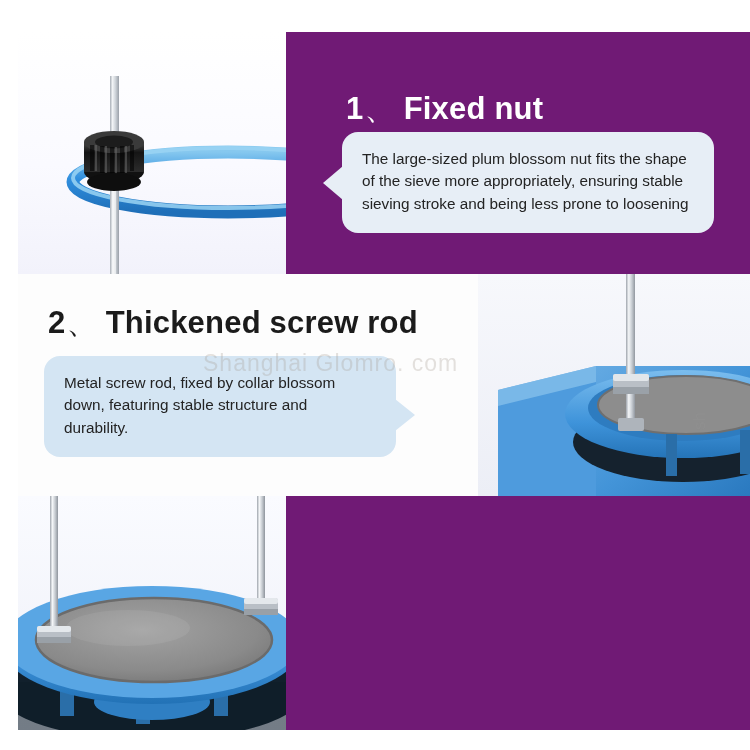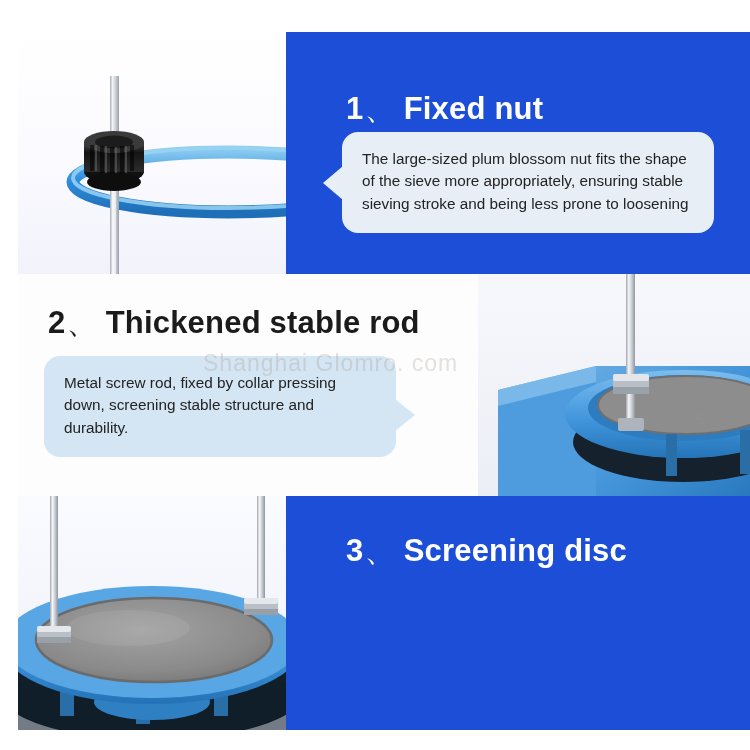--- a/index.html
+++ b/index.html
@@ -26,21 +26,21 @@
     display: flex;
     overflow: hidden;
   }
   #row-1 { left: 18px; top: 32px;  width: 732px; height: 242px; }
   #row-2 { left: 0px;  top: 274px; width: 750px; height: 222px; }
   #row-3 { left: 18px; top: 496px; width: 732px; height: 234px; }
 
   .panel-photo  { position: relative; overflow: hidden; background: #fbfbff; }
   .panel-text   { position: relative; overflow: hidden; }
 
-  .panel-blue   { background: #1d4ed8; }
+  .panel-blue   { background: #701a75; }
   .panel-white  { background: #fdfdfd; }
 
   
   #row-1 .panel-photo { width: 268px; height: 242px; }
   #row-1 .panel-text  { width: 464px; height: 242px; }
   
   #row-2 .panel-text  { width: 460px; height: 222px; margin-left: 18px; }
   #row-2 .panel-photo { width: 272px; height: 222px; }
   
   #row-3 .panel-photo { width: 268px; height: 234px; }
@@ -216,24 +216,24 @@
         <p>The large-sized plum blossom nut fits the shape of the sieve more appropriately, ensuring stable sieving stroke and being less prone to loosening</p>
       </div>
     </div>
 
   </div>
 
   <div class="row" id="row-2">
 
     <div class="panel-text panel-white">
       <div class="heading heading-on-white" id="h2">
-        <span class="num">2</span><span class="sep">、</span><span class="title">Thickened stable rod</span>
+        <span class="num">2</span><span class="sep">、</span><span class="title">Thickened screw rod</span>
       </div>
       <div class="callout callout-blueish tail-right" id="c2">
-        <p>Metal screw rod, fixed by collar pressing down, screening stable structure and durability.</p>
+        <p>Metal screw rod, fixed by collar blossom down, featuring stable structure and durability.</p>
       </div>
     </div>
 
     <div class="panel-photo">
       <div class="photo">
         <svg viewBox="0 0 272 222" preserveAspectRatio="xMidYMid slice" aria-hidden="true">
           <defs>
             <linearGradient id="bgB" x1="0" y1="0" x2="0" y2="1">
               <stop offset="0%" stop-color="#f7f8fc"></stop>
               <stop offset="100%" stop-color="#eceef6"></stop>
@@ -341,23 +341,20 @@
           <g>
             <rect x="226" y="102" width="34" height="17" rx="3" fill="#b9bfc6"></rect>
             <rect x="226" y="102" width="34" height="6" rx="2" fill="#e4e8ec"></rect>
             <rect x="226" y="113" width="34" height="6" fill="#99a0a7"></rect>
           </g>
         </svg>
       </div>
     </div>
 
     <div class="panel-text panel-blue">
-      <div class="heading heading-on-blue" id="h3">
-        <span class="num">3</span><span class="sep">、</span><span class="title">Screening disc</span>
-      </div>
     </div>
 
   </div>
 
   <div class="watermark">Shanghai Glomro. com</div>
   <div class="watermark-2">sh</div>
 
 </div>
 
 </body></html>

